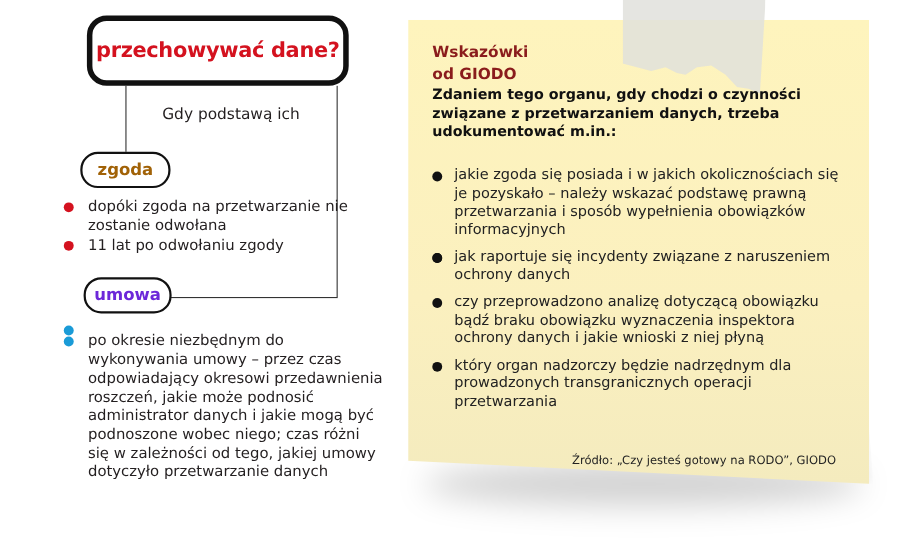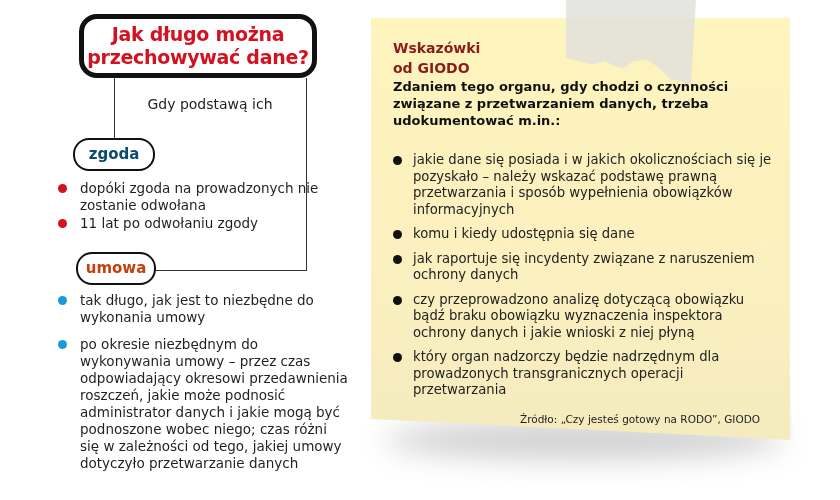--- a/index.html
+++ b/index.html
@@ -6,22 +6,22 @@
   body{width:840px;height:500px;background:#ffffff;position:relative;overflow:hidden;font-family:"DejaVu Sans",sans-serif;color:#231f20;}
   .left{position:absolute;left:0;top:0;width:360px;height:500px;}
   .title-box{position:absolute;left:79px;top:14px;width:238px;height:64px;border:5px solid #111;border-radius:18px;box-sizing:border-box;background:#fff;
     display:flex;flex-direction:column;align-items:center;justify-content:center;z-index:2;}
   .title-box span{color:#d4121f;font-weight:bold;font-size:19px;line-height:23px;font-family:"DejaVu Sans",sans-serif;letter-spacing:-0.3px;}
   .vline-left{position:absolute;left:114px;top:78px;width:1px;height:60px;background:#333;}
   .vline-right{position:absolute;left:306px;top:78px;width:1px;height:192px;background:#333;}
   .hline{position:absolute;left:155px;top:270px;width:152px;height:1px;background:#333;}
   .sub{position:absolute;left:110px;top:95px;width:200px;text-align:center;font-weight:normal;font-size:14px;line-height:19px;}
   .pill{position:absolute;border:2px solid #111;border-radius:16px;background:#fff;font-weight:bold;font-size:15px;text-align:center;box-sizing:border-box;z-index:2;}
-  .pill.zgoda{left:73px;top:138px;width:82px;height:33px;line-height:29px;color:#0c4a6e;}
-  .pill.umowa{left:76px;top:252px;width:80px;height:33px;line-height:29px;color:#c2410c;}
+  .pill.zgoda{left:73px;top:138px;width:82px;height:33px;line-height:29px;color:#a16207;}
+  .pill.umowa{left:76px;top:252px;width:80px;height:33px;line-height:29px;color:#6d28d9;}
   .items{position:absolute;list-style:none;margin:0;padding:0;font-size:13.5px;line-height:17px;}
   .items li{position:relative;padding-left:22px;}
   .items li .dot{position:absolute;left:0;top:4px;width:9px;height:9px;border-radius:50%;}
   .items.red{left:58px;top:180px;width:270px;}
   .items.red li{margin-bottom:1px;}
   .items.red .dot{background:#d4121f;}
   .items.blue{left:58px;top:292px;width:290px;}
   .items.blue li{margin-bottom:10px;}
   .items.blue .dot{background:#1a9bd7;}
 
@@ -39,50 +39,49 @@
 </style>
 </head>
 <body>
 
 <div class="left">
   <div class="vline-left"></div>
   <div class="vline-right"></div>
   <div class="hline"></div>
 
   <div class="title-box">
-    <span>Jak długo można</span>
     <span>przechowywać dane?</span>
   </div>
 
   <div class="sub">
     <div>Gdy podstawą ich</div>
   </div>
 
   <div class="pill zgoda">zgoda</div>
   <ul class="items red">
-    <li><span class="dot"></span><span>dopóki zgoda na prowadzonych nie zostanie odwołana</span></li>
+    <li><span class="dot"></span><span>dopóki zgoda na przetwarzanie nie zostanie odwołana</span></li>
     <li><span class="dot"></span><span>11 lat po odwołaniu zgody</span></li>
   </ul>
 
   <div class="pill umowa">umowa</div>
   <ul class="items blue">
-    <li><span class="dot"></span><span>tak długo, jak jest to niezbędne do wykonania umowy</span></li>
+    <li><span class="dot"></span></li>
     <li><span class="dot"></span><span>po okresie niezbędnym do wykonywania umowy – przez czas odpowiadający okresowi przedawnienia roszczeń, jakie może podnosić administrator danych i jakie mogą być podnoszone wobec niego; czas różni się w zależności od tego, jakiej umowy dotyczyło przetwarzanie danych</span></li>
   </ul>
 </div>
 
 <div class="note-shadow"></div>
 <div class="note"></div>
 <div class="tape"></div>
 
 <div class="note-title">
   <div>Wskazówki</div>
   <div>od GIODO</div>
 </div>
 <div class="note-intro">Zdaniem tego organu, gdy chodzi o czynności związane z przetwarzaniem danych, trzeba udokumentować m.in.:</div>
 <ul class="gitems">
-  <li><span class="dot"></span><span>jakie dane się posiada i w jakich okolicznościach się je pozyskało – należy wskazać podstawę prawną przetwarzania i sposób wypełnienia obowiązków informacyjnych</span></li>
-  <li><span class="dot"></span><span>komu i kiedy udostępnia się dane</span></li>
+  <li><span class="dot"></span><span>jakie zgoda się posiada i w jakich okolicznościach się je pozyskało – należy wskazać podstawę prawną przetwarzania i sposób wypełnienia obowiązków informacyjnych</span></li>
+  <li><span class="dot"></span></li>
   <li><span class="dot"></span><span>jak raportuje się incydenty związane z naruszeniem ochrony danych</span></li>
   <li><span class="dot"></span><span>czy przeprowadzono analizę dotyczącą obowiązku bądź braku obowiązku wyznaczenia inspektora ochrony danych i jakie wnioski z niej płyną</span></li>
   <li><span class="dot"></span><span>który organ nadzorczy będzie nadrzędnym dla prowadzonych transgranicznych operacji przetwarzania</span></li>
 </ul>
 <div class="source">Źródło: „Czy jesteś gotowy na RODO”, GIODO</div>
 
 </body></html>

